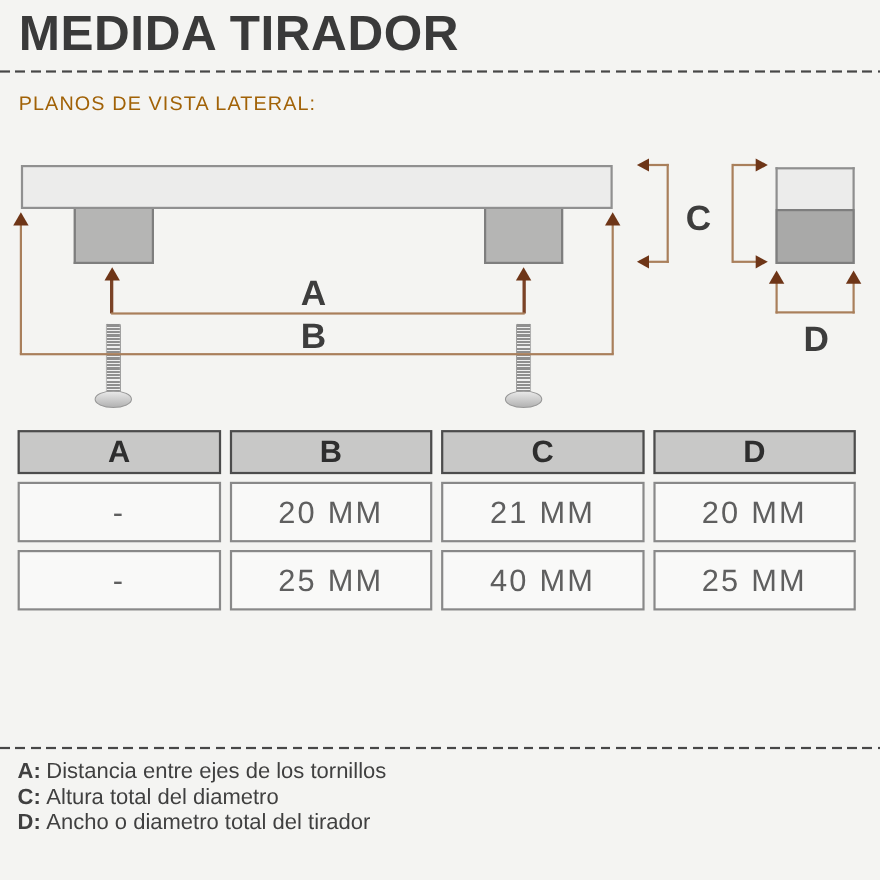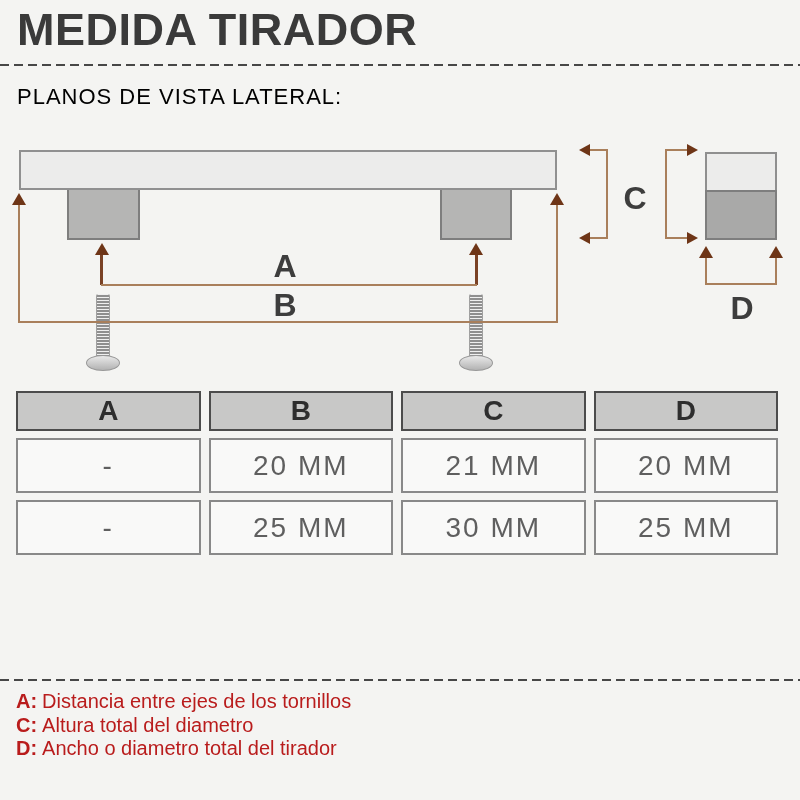--- a/index.html
+++ b/index.html
@@ -17,21 +17,21 @@
     font-size:45px; font-weight:bold; color:#3a3a3a; letter-spacing:.5px;
   }
   .dashline {
     position:absolute; left:0; width:800px; height:2px;
     background:repeating-linear-gradient(90deg,#474747 0 9px,transparent 9px 14px);
   }
   .dash-top { top:64px; }
   .dash-bottom { top:679px; }
   .subtitle {
     position:absolute; left:17px; top:84px;
-    font-size:22px; color:#000000; letter-spacing:1px;
+    font-size:18px; color:#a16207; letter-spacing:1px;
   }
 
   
   .bar {
     position:absolute; left:19px; top:150px; width:538px; height:40px;
     background:#ececeb; border:2px solid #909090; box-sizing:border-box;
   }
   .post {
     position:absolute; top:190px; height:50px;
     background:#b5b5b4; border:2px solid #7e7e7e; border-top:none; box-sizing:border-box;
@@ -84,21 +84,21 @@
     height:40px; background:#c8c8c7; border:2px solid #4c4c4c;
     font-weight:bold; font-size:28px; color:#2e2e2e;
   }
   .cell.data {
     height:55px; background:#f9f9f8; border:2px solid #898989;
     font-size:28px; color:#5f5f5f; letter-spacing:2px;
   }
 
   
   .legend { position:absolute; left:16px; top:690px; }
-  .legend-item { font-size:20px; color:#b91c1c; line-height:23.7px; }
+  .legend-item { font-size:20px; color:#404040; line-height:23.7px; }
   .legend-item .pfx { font-weight:bold; margin-right:5px; }
 </style>
 </head>
 <body>
 
 <div class="page">
 
   <div class="title">MEDIDA TIRADOR</div>
   <div class="dashline dash-top"></div>
   <div class="subtitle">PLANOS DE VISTA LATERAL:</div>
@@ -159,21 +159,21 @@
     </div>
     <div class="trow">
       <div class="cell data">-</div>
       <div class="cell data">20 MM</div>
       <div class="cell data">21 MM</div>
       <div class="cell data">20 MM</div>
     </div>
     <div class="trow">
       <div class="cell data">-</div>
       <div class="cell data">25 MM</div>
-      <div class="cell data">30 MM</div>
+      <div class="cell data">40 MM</div>
       <div class="cell data">25 MM</div>
     </div>
   </div>
 
   <div class="dashline dash-bottom"></div>
   <div class="legend">
     <div class="legend-item">
       <span class="pfx">A:</span><span>Distancia entre ejes de los tornillos</span>
     </div>
     <div class="legend-item">

